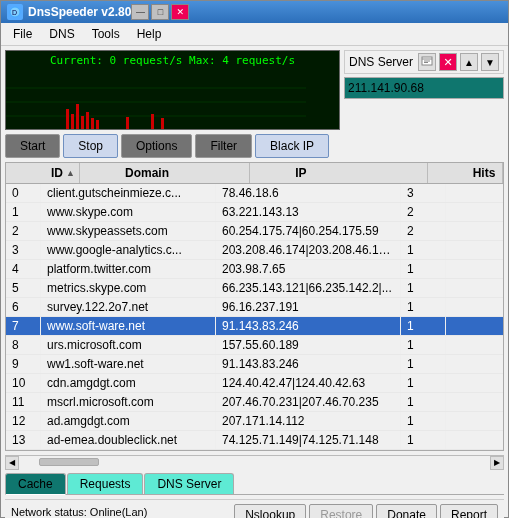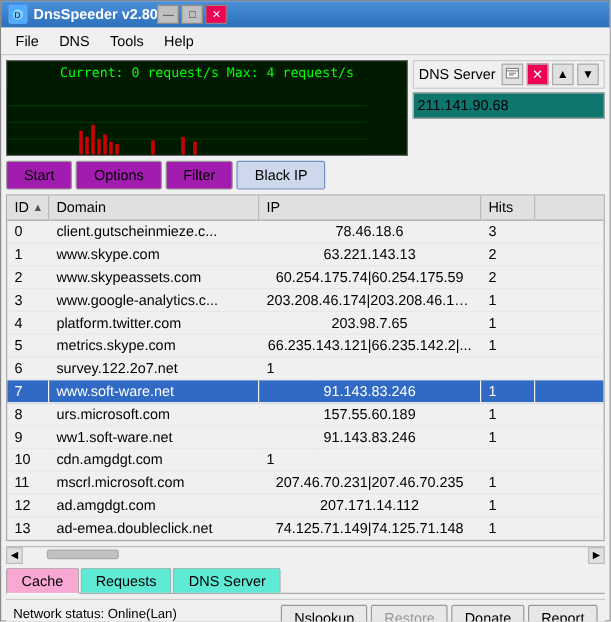--- a/index.html
+++ b/index.html
@@ -145,21 +145,21 @@
       font-size: 12px;
       background: #0f766e;
       width: 100%;
     }
     .toolbar {
       display: flex;
       gap: 3px;
     }
     .toolbar-btn {
       padding: 4px 14px;
-      background: #a21caf;
+      background: #737373;
       border: 1px solid #999;
       cursor: pointer;
       font-size: 12px;
       border-radius: 2px;
     }
     .toolbar-btn.active { background: #cdd8ed; border-color: #7090c0; }
     .table-container {
       flex: 1;
       border: 1px solid #aaa;
       overflow: hidden;
@@ -169,31 +169,32 @@
     .table-header {
       display: flex;
       background: #e0e0e0;
       border-bottom: 1px solid #aaa;
       position: sticky;
       top: 0;
     }
     .th {
       padding: 3px 6px;
       border-right: 1px solid #bbb;
-      font-weight: normal;
+      font-weight: bold;
       font-size: 12px;
       display: flex;
       align-items: center;
       gap: 3px;
       cursor: pointer;
       user-select: none;
+      margin-left: 39px;
     }
     .col-id { width: 35px; }
     .col-domain { width: 175px; }
-    .col-ip { width: 185px; text-align: center; }
+    .col-ip { width: 185px; }
     .col-hits { width: 45px; }
     .table-body {
       overflow-y: auto;
       flex: 1;
     }
     .table-body::-webkit-scrollbar { width: 14px; }
     .table-body::-webkit-scrollbar-track { background: #f0f0f0; }
     .table-body::-webkit-scrollbar-thumb { background: #c0c0c0; border: 1px solid #aaa; }
     .tr {
       display: flex;
@@ -217,21 +218,21 @@
     .bottom-tab {
       padding: 3px 12px;
       background: #5eead4;
       border: 1px solid #aaa;
       border-bottom: none;
       cursor: pointer;
       font-size: 12px;
       border-radius: 3px 3px 0 0;
     }
     .bottom-tab.active {
-      background: #f9a8d4;
+      background: #0f766e;
       border-bottom: 1px solid white;
       margin-bottom: -1px;
     }
     .status-bar {
       background: #f0f0f0;
       border-top: 1px solid #ccc;
       padding: 4px 6px;
       display: flex;
       gap: 8px;
       align-items: flex-start;
@@ -361,20 +362,21 @@
           <div class="dns-icon-btn" title="Delete" style="background:#e05;color:white;font-size:11px;">✕</div>
           <div class="dns-icon-btn" title="Move Up">▲</div>
           <div class="dns-icon-btn" title="Move Down">▼</div>
         </div>
         <input class="dns-ip-input" type="text" value="211.141.90.68" style="">
       </div>
     </div>
 
     <div class="toolbar">
       <button class="toolbar-btn">Start</button>
+      <button class="toolbar-btn active">Stop</button>
       <button class="toolbar-btn">Options</button>
       <button class="toolbar-btn">Filter</button>
       <button class="toolbar-btn active">Black IP</button>
     </div>
 
     <div class="table-container">
       <div class="table-header">
         <div class="th col-id">
           <span>ID</span>
           <span class="sort-arrow">▲</span>
@@ -422,20 +424,21 @@
           </div>
           <div class="tr">
             <div class="td col-id">5</div>
             <div class="td col-domain">metrics.skype.com</div>
             <div class="td col-ip">66.235.143.121|66.235.142.2|...</div>
             <div class="td col-hits">1</div>
           </div>
           <div class="tr">
             <div class="td col-id">6</div>
             <div class="td col-domain">survey.122.2o7.net</div>
+            <div class="td col-ip">96.16.237.191</div>
             <div class="td col-hits">1</div>
           </div>
           <div class="tr selected">
             <div class="td col-id">7</div>
             <div class="td col-domain">www.soft-ware.net</div>
             <div class="td col-ip">91.143.83.246</div>
             <div class="td col-hits">1</div>
           </div>
           <div class="tr">
             <div class="td col-id">8</div>
@@ -445,20 +448,21 @@
           </div>
           <div class="tr">
             <div class="td col-id">9</div>
             <div class="td col-domain">ww1.soft-ware.net</div>
             <div class="td col-ip">91.143.83.246</div>
             <div class="td col-hits">1</div>
           </div>
           <div class="tr">
             <div class="td col-id">10</div>
             <div class="td col-domain">cdn.amgdgt.com</div>
+            <div class="td col-ip">124.40.42.47|124.40.42.63</div>
             <div class="td col-hits">1</div>
           </div>
           <div class="tr">
             <div class="td col-id">11</div>
             <div class="td col-domain">mscrl.microsoft.com</div>
             <div class="td col-ip">207.46.70.231|207.46.70.235</div>
             <div class="td col-hits">1</div>
           </div>
           <div class="tr">
             <div class="td col-id">12</div>

